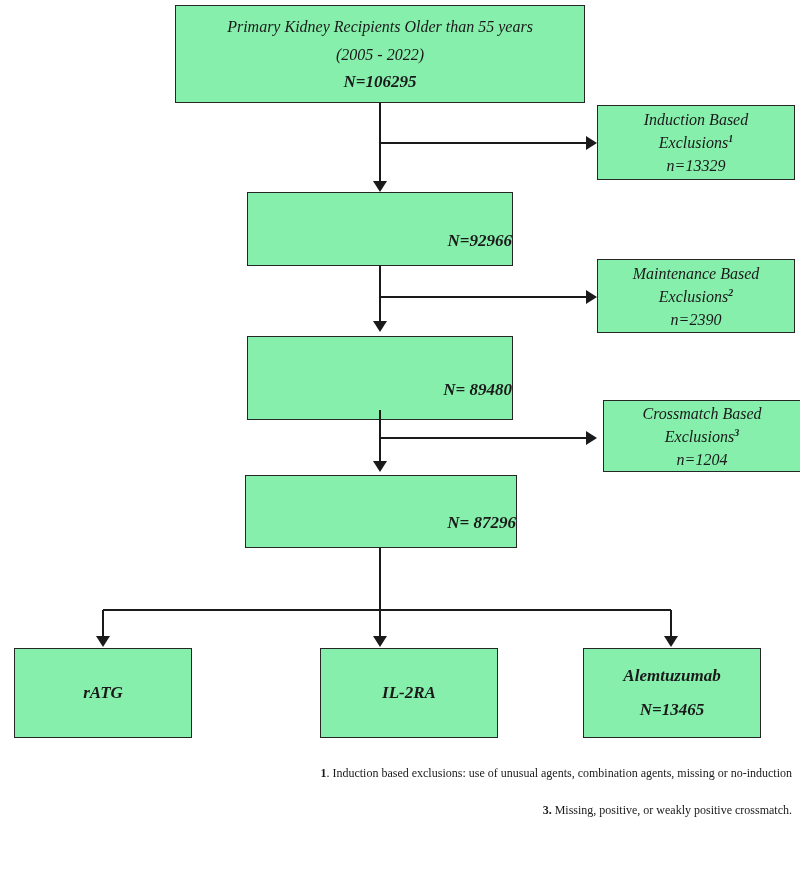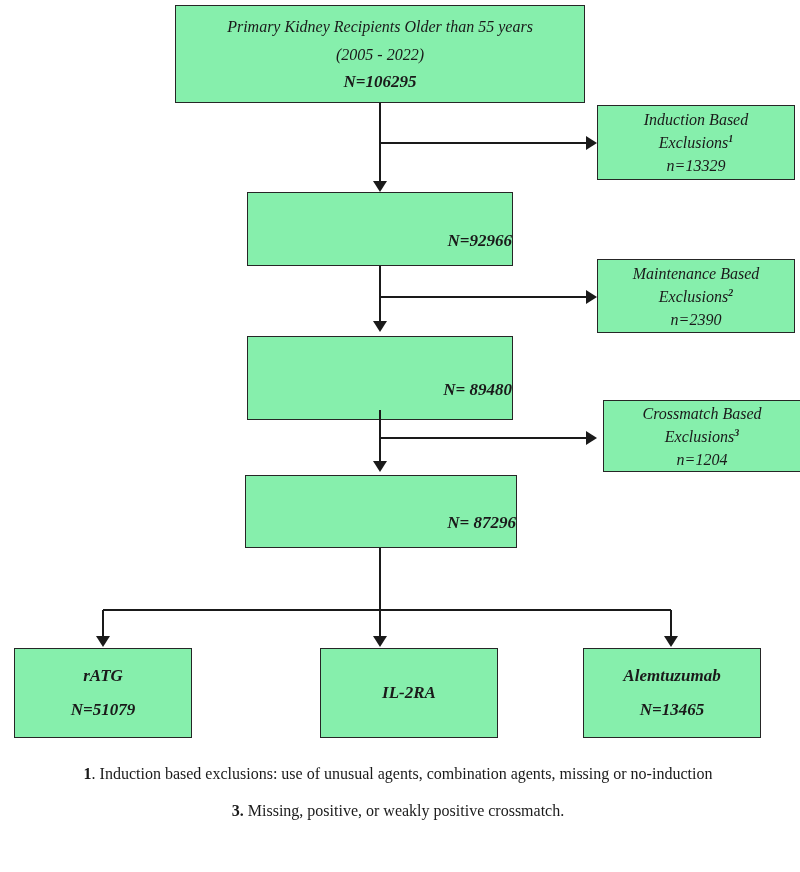--- a/index.html
+++ b/index.html
@@ -73,21 +73,21 @@
     border-top: 11px solid #1a1a1a;
   }
   .arrow-right {
     position: absolute; width: 0; height: 0;
     border-top: 7px solid transparent;
     border-bottom: 7px solid transparent;
     border-left: 11px solid #1a1a1a;
   }
   .footnotes {
     position: absolute; left: 4px; top: 763px; width: 788px;
-    font-size: 16px; line-height: 21px; text-align: center;
+    font-size: 12px; line-height: 21px; text-align: right;
   }
   .footnotes p { margin: 0; }
   .footnotes .fn-0 { margin-bottom: 16px; }
   .footnotes .fn-1 { margin-bottom: 8px; }
 </style>
 </head>
 <body>
 
 <div id="figure">
 
@@ -145,21 +145,20 @@
   <div class="vline" style="left:379.2px; top:548px; height:88px;"></div>
   <div class="arrow-down" style="left:373px; top:636px;"></div>
   <div class="hline" style="left:103px; top:609.2px; width:568px;"></div>
   <div class="vline" style="left:102.2px; top:610px; height:27px;"></div>
   <div class="arrow-down" style="left:96px; top:636px;"></div>
   <div class="vline" style="left:670.2px; top:610px; height:27px;"></div>
   <div class="arrow-down" style="left:664px; top:636px;"></div>
 
   <div class="box arm-box arm-0">
     <div>rATG</div>
-    <div>N=51079</div>
   </div>
   <div class="box arm-box arm-1">
     <div>IL-2RA</div>
   </div>
   <div class="box arm-box arm-2">
     <div>Alemtuzumab</div>
     <div>N=13465</div>
   </div>
 
   <div class="footnotes">

